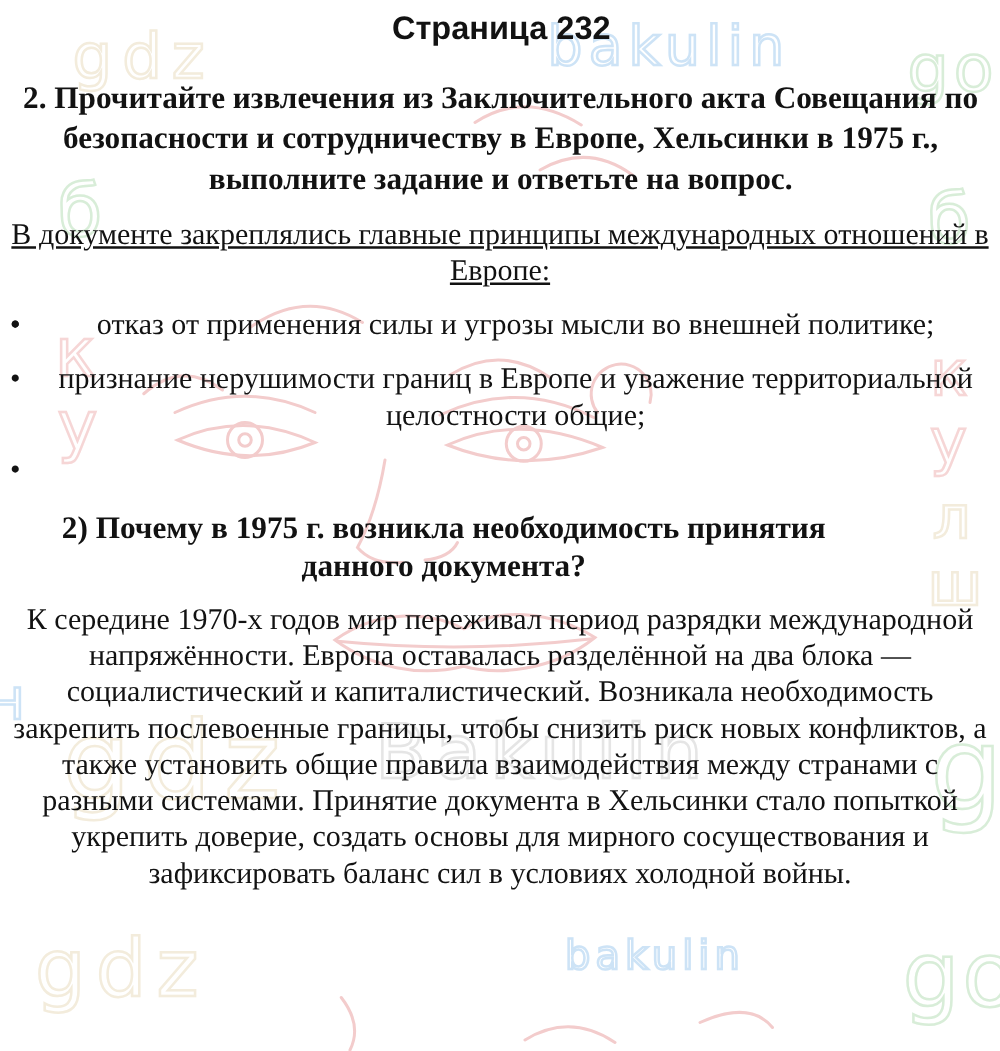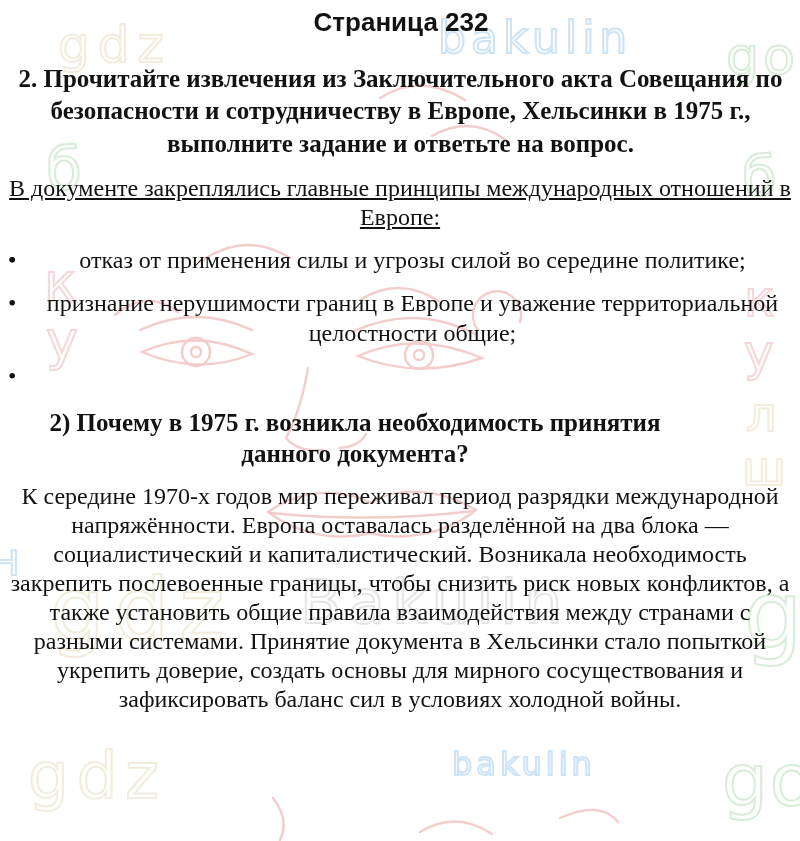--- a/index.html
+++ b/index.html
@@ -151,21 +151,21 @@
 
 
   <div class="body-text q1-intro">В документе закреплялись главные принципы международных отношений в Европе:</div>
 
   <ul class="bullet-list">
     <li class="bullet-item">
       <span class="bullet-marker">•</span>
     </li>
     <li class="bullet-item">
       <span class="bullet-marker">•</span>
-      <span>отказ от применения силы и угрозы силой во середине политике;</span>
+      <span>отказ от применения силы и угрозы мысли во внешней политике;</span>
     </li>
     <li class="bullet-item">
       <span class="bullet-marker">•</span>
       <span>признание нерушимости границ в Европе и уважение территориальной целостности общие;</span>
     </li>
     <li class="bullet-item">
       <span class="bullet-marker">•</span>
     </li>
   </ul>
 

